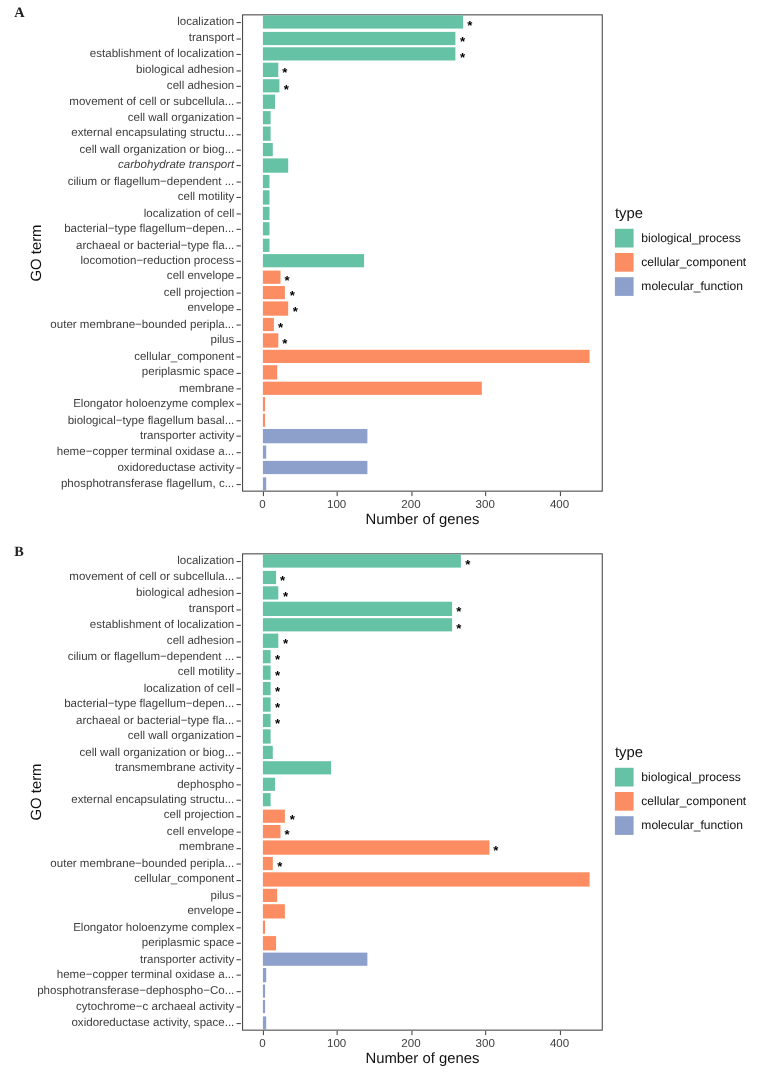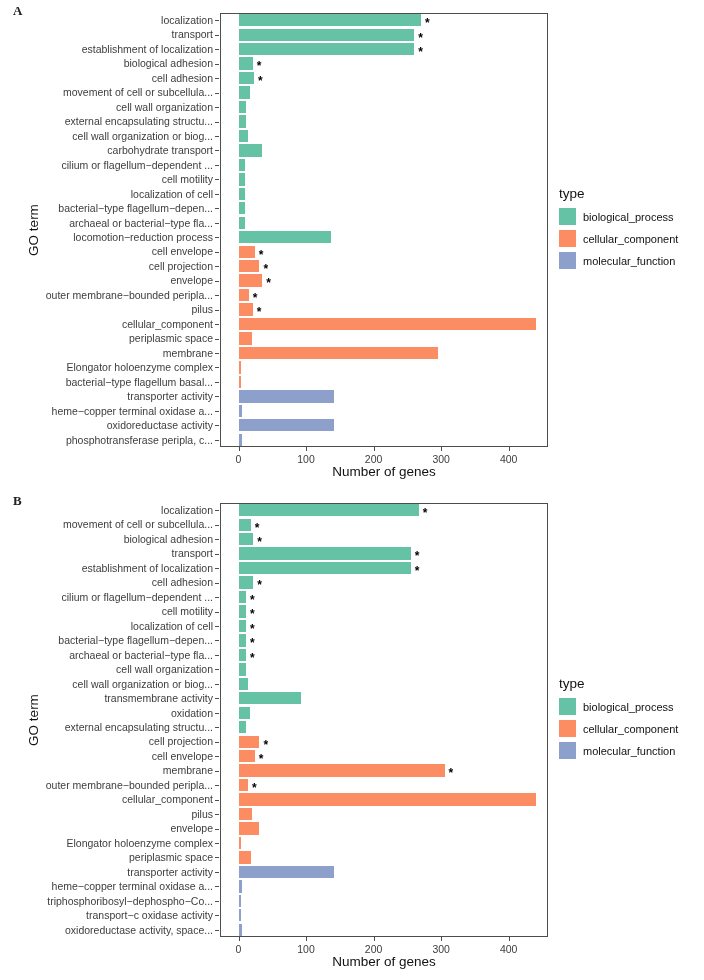--- a/index.html
+++ b/index.html
@@ -67,21 +67,21 @@
         <div class="row-label" style="top: 70.8667px; height: 14.4667px; line-height: 14.4667px;">cell adhesion</div>
         <div class="ytick" style="top: 78.1px;"></div>
         <div class="row-label" style="top: 85.3333px; height: 14.4667px; line-height: 14.4667px;">movement of cell or subcellula...</div>
         <div class="ytick" style="top: 92.5667px;"></div>
         <div class="row-label" style="top: 99.8px; height: 14.4667px; line-height: 14.4667px;">cell wall organization</div>
         <div class="ytick" style="top: 107.033px;"></div>
         <div class="row-label" style="top: 114.267px; height: 14.4667px; line-height: 14.4667px;">external encapsulating structu...</div>
         <div class="ytick" style="top: 121.5px;"></div>
         <div class="row-label" style="top: 128.733px; height: 14.4667px; line-height: 14.4667px;">cell wall organization or biog...</div>
         <div class="ytick" style="top: 135.967px;"></div>
-        <div class="row-label" style="top: 143.2px; height: 14.4667px; line-height: 14.4667px;">carbohydrate transport</div>
+        <div class="row-label" style="top: 143.2px; height: 14.4667px; line-height: 14.4667px; font-style: italic;">carbohydrate transport</div>
         <div class="ytick" style="top: 150.433px;"></div>
         <div class="row-label" style="top: 157.667px; height: 14.4667px; line-height: 14.4667px;">cilium or flagellum−dependent ...</div>
         <div class="ytick" style="top: 164.9px;"></div>
         <div class="row-label" style="top: 172.133px; height: 14.4667px; line-height: 14.4667px;">cell motility</div>
         <div class="ytick" style="top: 179.367px;"></div>
         <div class="row-label" style="top: 186.6px; height: 14.4667px; line-height: 14.4667px;">localization of cell</div>
         <div class="ytick" style="top: 193.833px;"></div>
         <div class="row-label" style="top: 201.067px; height: 14.4667px; line-height: 14.4667px;">bacterial−type flagellum−depen...</div>
         <div class="ytick" style="top: 208.3px;"></div>
         <div class="row-label" style="top: 215.533px; height: 14.4667px; line-height: 14.4667px;">archaeal or bacterial−type fla...</div>
@@ -99,29 +99,29 @@
         <div class="row-label" style="top: 302.333px; height: 14.4667px; line-height: 14.4667px;">pilus</div>
         <div class="ytick" style="top: 309.567px;"></div>
         <div class="row-label" style="top: 316.8px; height: 14.4667px; line-height: 14.4667px;">cellular_component</div>
         <div class="ytick" style="top: 324.033px;"></div>
         <div class="row-label" style="top: 331.267px; height: 14.4667px; line-height: 14.4667px;">periplasmic space</div>
         <div class="ytick" style="top: 338.5px;"></div>
         <div class="row-label" style="top: 345.733px; height: 14.4667px; line-height: 14.4667px;">membrane</div>
         <div class="ytick" style="top: 352.967px;"></div>
         <div class="row-label" style="top: 360.2px; height: 14.4667px; line-height: 14.4667px;">Elongator holoenzyme complex</div>
         <div class="ytick" style="top: 367.433px;"></div>
-        <div class="row-label" style="top: 374.667px; height: 14.4667px; line-height: 14.4667px;">bacterial−type flagellum basal...</div>
+        <div class="row-label" style="top: 374.667px; height: 14.4667px; line-height: 14.4667px;">biological−type flagellum basal...</div>
         <div class="ytick" style="top: 381.9px;"></div>
         <div class="row-label" style="top: 389.133px; height: 14.4667px; line-height: 14.4667px;">transporter activity</div>
         <div class="ytick" style="top: 396.367px;"></div>
         <div class="row-label" style="top: 403.6px; height: 14.4667px; line-height: 14.4667px;">heme−copper terminal oxidase a...</div>
         <div class="ytick" style="top: 410.833px;"></div>
         <div class="row-label" style="top: 418.067px; height: 14.4667px; line-height: 14.4667px; text-align: center;">oxidoreductase activity</div>
         <div class="ytick" style="top: 425.3px;"></div>
-        <div class="row-label" style="top: 432.533px; height: 14.4667px; line-height: 14.4667px;">phosphotransferase peripla, c...</div>
+        <div class="row-label" style="top: 432.533px; height: 14.4667px; line-height: 14.4667px;">phosphotransferase flagellum, c...</div>
         <div class="ytick" style="top: 439.767px;"></div>
       </div>
     <div class="bars">
         <div class="bar" style="left: 17.5px; top: 0.0333333px; width: 182.385px; background: rgb(102, 194, 165);"></div>
         <div class="star" style="left: 203.885px; top: 3.03333px;">*</div>
         <div class="bar" style="left: 17.5px; top: 14.5px; width: 175.63px; background: rgb(102, 194, 165);"></div>
         <div class="star" style="left: 197.13px; top: 17.5px;">*</div>
         <div class="bar" style="left: 17.5px; top: 28.9667px; width: 175.63px; background: rgb(102, 194, 165);"></div>
         <div class="star" style="left: 197.13px; top: 31.9667px;">*</div>
         <div class="bar" style="left: 17.5px; top: 43.4333px; width: 14.1855px; background: rgb(102, 194, 165);"></div>
@@ -217,21 +217,21 @@
         <div class="row-label" style="top: 143.2px; height: 14.4667px; line-height: 14.4667px;">bacterial−type flagellum−depen...</div>
         <div class="ytick" style="top: 150.433px;"></div>
         <div class="row-label" style="top: 157.667px; height: 14.4667px; line-height: 14.4667px;">archaeal or bacterial−type fla...</div>
         <div class="ytick" style="top: 164.9px;"></div>
         <div class="row-label" style="top: 172.133px; height: 14.4667px; line-height: 14.4667px;">cell wall organization</div>
         <div class="ytick" style="top: 179.367px;"></div>
         <div class="row-label" style="top: 186.6px; height: 14.4667px; line-height: 14.4667px;">cell wall organization or biog...</div>
         <div class="ytick" style="top: 193.833px;"></div>
         <div class="row-label" style="top: 201.067px; height: 14.4667px; line-height: 14.4667px;">transmembrane activity</div>
         <div class="ytick" style="top: 208.3px;"></div>
-        <div class="row-label" style="top: 215.533px; height: 14.4667px; line-height: 14.4667px;">oxidation</div>
+        <div class="row-label" style="top: 215.533px; height: 14.4667px; line-height: 14.4667px;">dephospho</div>
         <div class="ytick" style="top: 222.767px;"></div>
         <div class="row-label" style="top: 230px; height: 14.4667px; line-height: 14.4667px;">external encapsulating structu...</div>
         <div class="ytick" style="top: 237.233px;"></div>
         <div class="row-label" style="top: 244.467px; height: 14.4667px; line-height: 14.4667px;">cell projection</div>
         <div class="ytick" style="top: 251.7px;"></div>
         <div class="row-label" style="top: 258.933px; height: 14.4667px; line-height: 14.4667px;">cell envelope</div>
         <div class="ytick" style="top: 266.167px;"></div>
         <div class="row-label" style="top: 273.4px; height: 14.4667px; line-height: 14.4667px;">membrane</div>
         <div class="ytick" style="top: 280.633px;"></div>
         <div class="row-label" style="top: 287.867px; height: 14.4667px; line-height: 14.4667px;">outer membrane−bounded peripla...</div>
@@ -243,23 +243,23 @@
         <div class="row-label" style="top: 331.267px; height: 14.4667px; line-height: 14.4667px;">envelope</div>
         <div class="ytick" style="top: 338.5px;"></div>
         <div class="row-label" style="top: 345.733px; height: 14.4667px; line-height: 14.4667px;">Elongator holoenzyme complex</div>
         <div class="ytick" style="top: 352.967px;"></div>
         <div class="row-label" style="top: 360.2px; height: 14.4667px; line-height: 14.4667px;">periplasmic space</div>
         <div class="ytick" style="top: 367.433px;"></div>
         <div class="row-label" style="top: 374.667px; height: 14.4667px; line-height: 14.4667px;">transporter activity</div>
         <div class="ytick" style="top: 381.9px;"></div>
         <div class="row-label" style="top: 389.133px; height: 14.4667px; line-height: 14.4667px;">heme−copper terminal oxidase a...</div>
         <div class="ytick" style="top: 396.367px;"></div>
-        <div class="row-label" style="top: 403.6px; height: 14.4667px; line-height: 14.4667px;">triphosphoribosyl−dephospho−Co...</div>
+        <div class="row-label" style="top: 403.6px; height: 14.4667px; line-height: 14.4667px;">phosphotransferase−dephospho−Co...</div>
         <div class="ytick" style="top: 410.833px;"></div>
-        <div class="row-label" style="top: 418.067px; height: 14.4667px; line-height: 14.4667px;">transport−c oxidase activity</div>
+        <div class="row-label" style="top: 418.067px; height: 14.4667px; line-height: 14.4667px;">cytochrome−c archaeal activity</div>
         <div class="ytick" style="top: 425.3px;"></div>
         <div class="row-label" style="top: 432.533px; height: 14.4667px; line-height: 14.4667px;">oxidoreductase activity, space...</div>
         <div class="ytick" style="top: 439.767px;"></div>
       </div>
     <div class="bars">
         <div class="bar" style="left: 17.5px; top: 0.0333333px; width: 180.358px; background: rgb(102, 194, 165);"></div>
         <div class="star" style="left: 201.858px; top: 3.03333px;">*</div>
         <div class="bar" style="left: 17.5px; top: 14.5px; width: 12.159px; background: rgb(102, 194, 165);"></div>
         <div class="star" style="left: 33.659px; top: 17.5px;">*</div>
         <div class="bar" style="left: 17.5px; top: 28.9667px; width: 14.861px; background: rgb(102, 194, 165);"></div>

